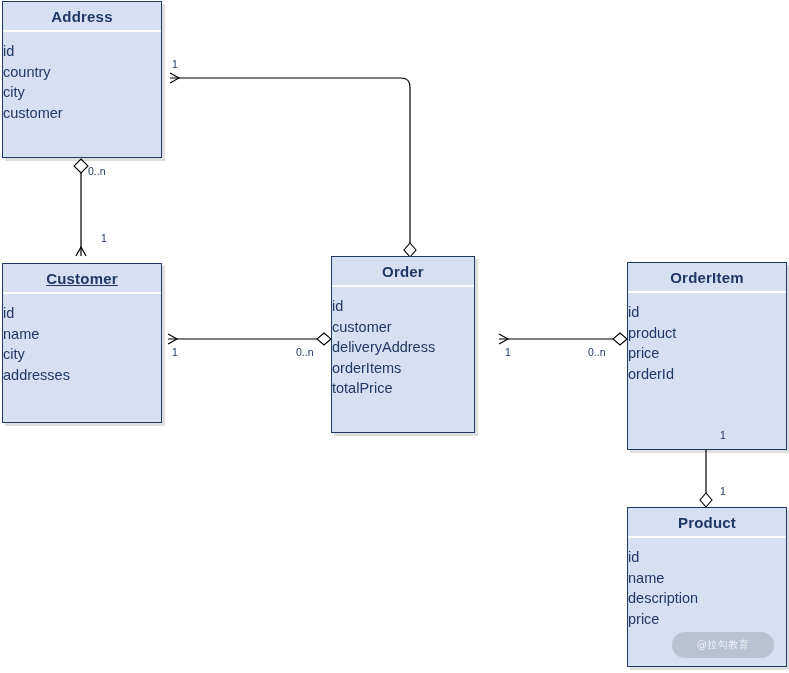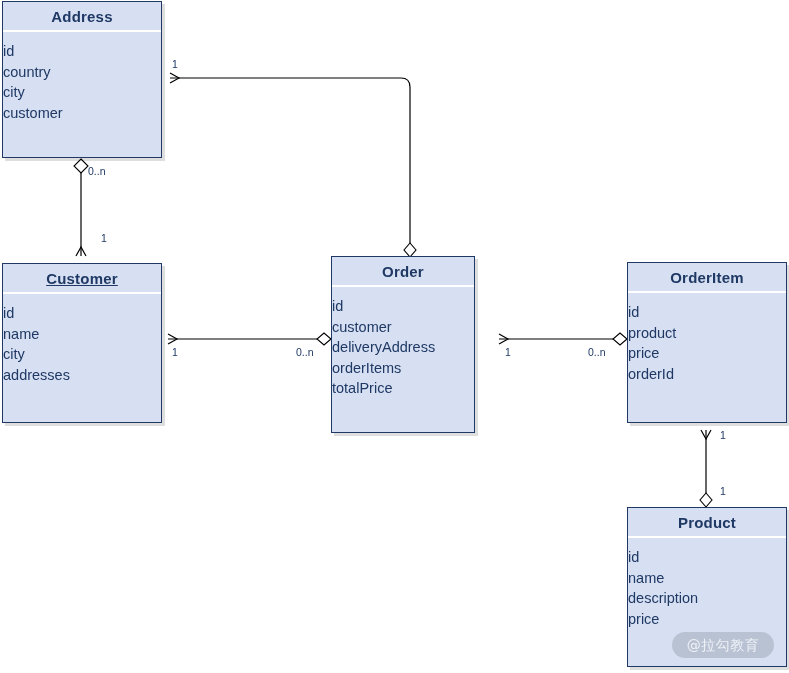--- a/index.html
+++ b/index.html
@@ -56,21 +56,21 @@
   }
   .watermark {
     position: absolute;
     left: 672px;
     top: 632px;
     width: 102px;
     height: 26px;
     border-radius: 13px;
     background: rgba(120,125,140,0.30);
     color: #eef1f6;
-    font-size: 14px;
+    font-size: 10px;
     line-height: 26px;
     text-align: center;
     z-index: 20;
     font-family: "DejaVu Sans", sans-serif;
     letter-spacing: 0.5px;
   }
   .edge-label {
     position: absolute;
     font-size: 10.5px;
     color: #1f3864;
@@ -158,21 +158,21 @@
     </div>
     <div class="uml-body">
       <div class="uml-attr">id</div>
       <div class="uml-attr">customer</div>
       <div class="uml-attr">deliveryAddress</div>
       <div class="uml-attr">orderItems</div>
       <div class="uml-attr">totalPrice</div>
     </div>
   </div>
 
-  <div class="uml-class" style="left:627px; top:262px; width:160px; height:161px;">
+  <div class="uml-class" style="left:627px; top:262px; width:160px; height:188px;">
     <div class="uml-header">
       <span>OrderItem</span>
     </div>
     <div class="uml-body">
       <div class="uml-attr">id</div>
       <div class="uml-attr">product</div>
       <div class="uml-attr">price</div>
       <div class="uml-attr">orderId</div>
     </div>
   </div>

